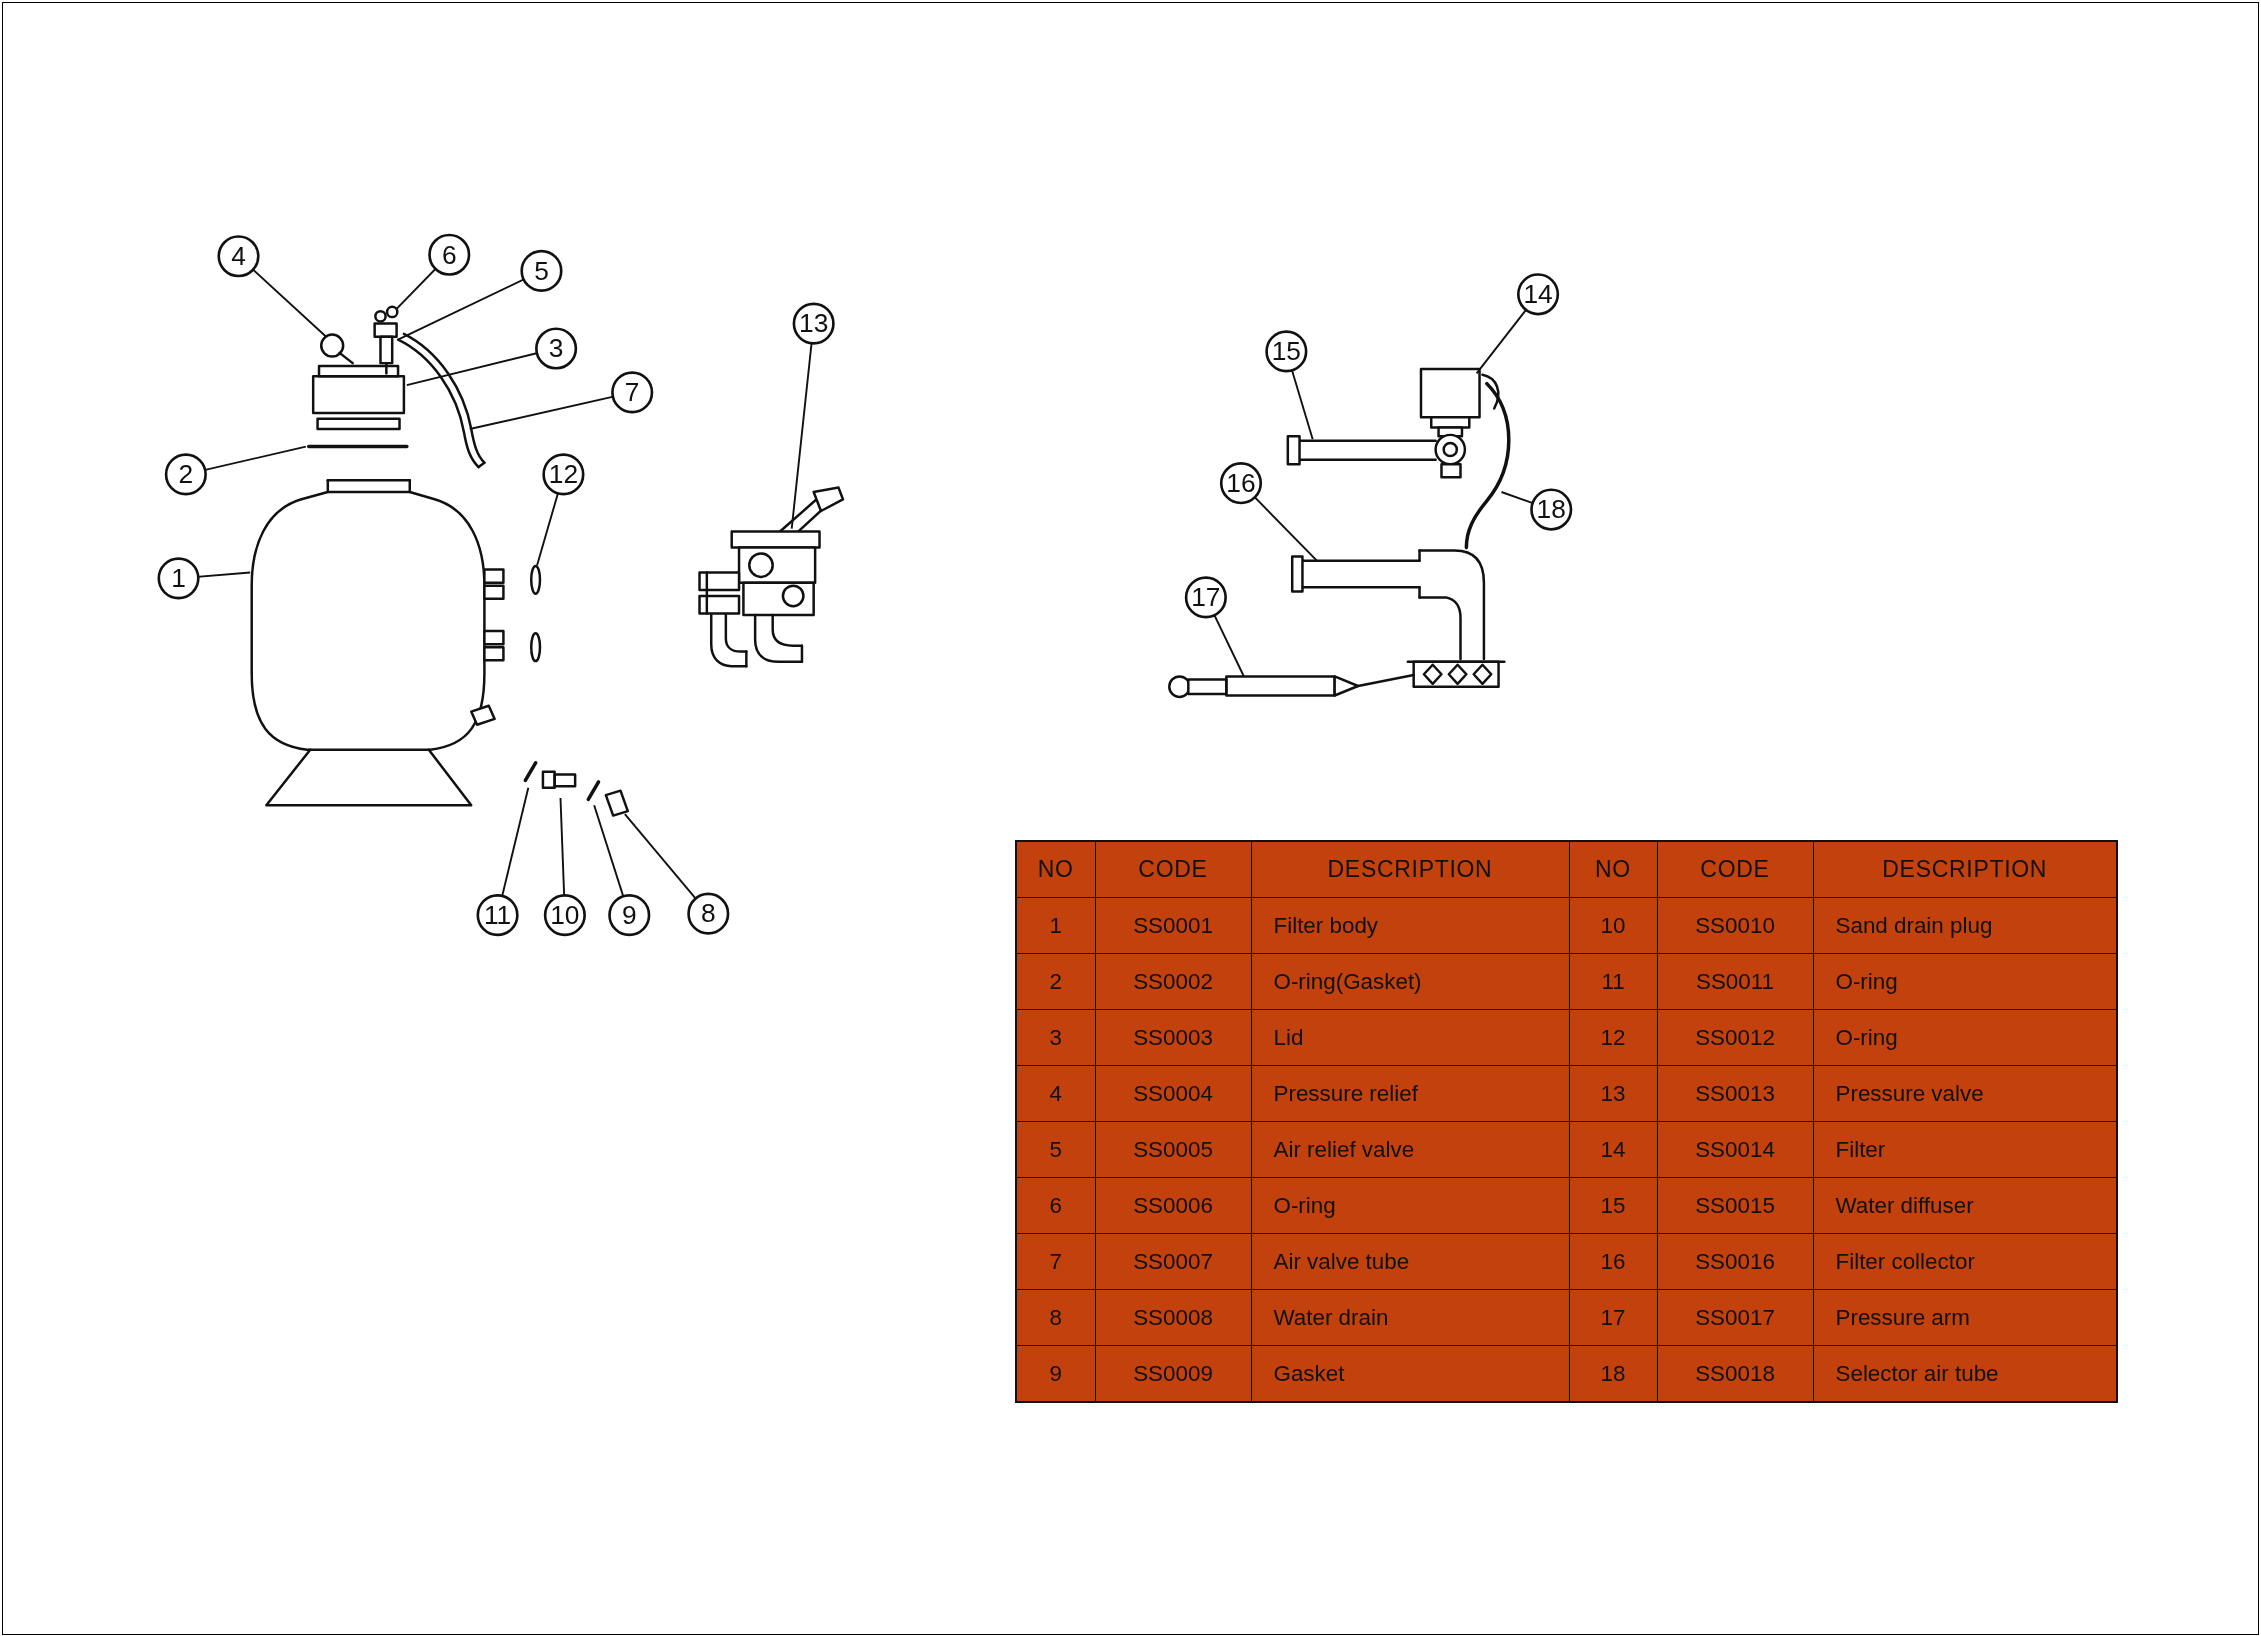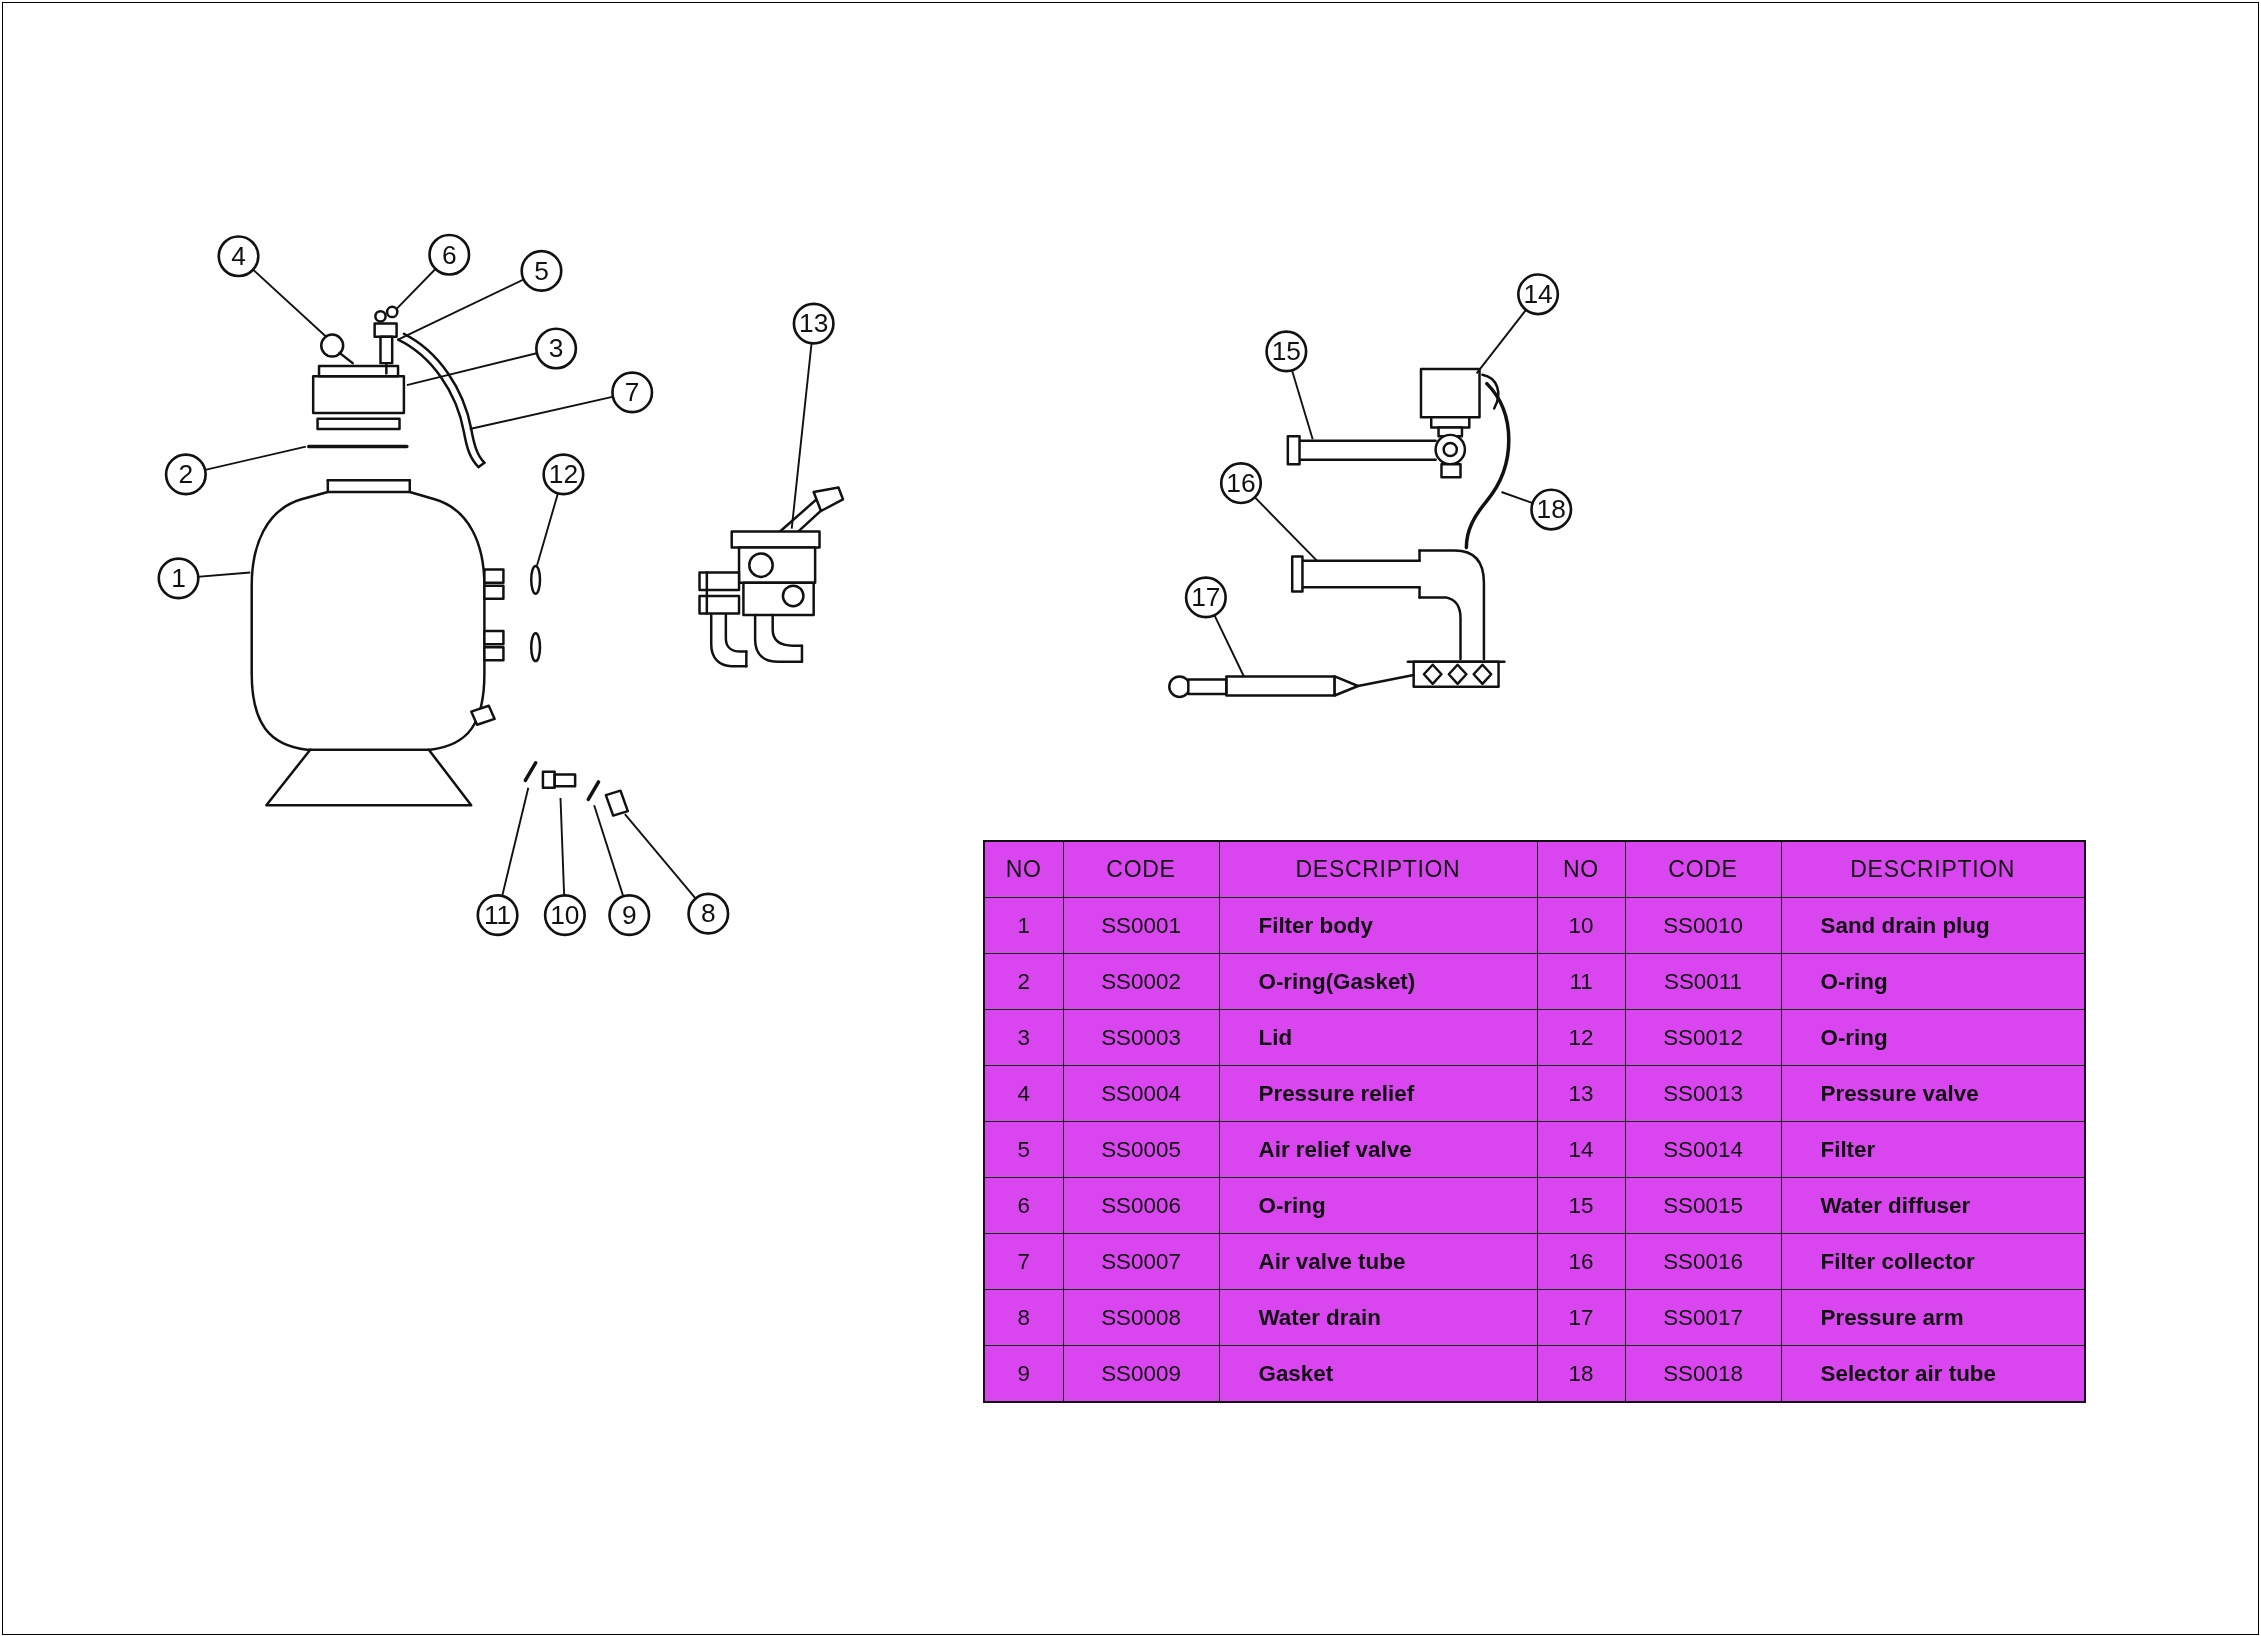--- a/index.html
+++ b/index.html
@@ -13,31 +13,31 @@
   
   .ln{stroke:#111;stroke-width:1.7;fill:none;stroke-linejoin:round;stroke-linecap:round;}
   .lnw{stroke:#111;stroke-width:1.7;fill:#fff;stroke-linejoin:round;}
   .ld{stroke:#111;stroke-width:1.3;fill:none;}
   .thin{stroke:#111;stroke-width:2.4;fill:none;stroke-linecap:round;}
   .callout circle{fill:#fff;stroke:#111;stroke-width:1.8;}
   .callout text{font-family:"Liberation Sans",sans-serif;font-size:18px;text-anchor:middle;fill:#111;}
 
   
   .parts-table{
-    position:absolute;left:983px;top:840px;width:1101px;
-    border-collapse:collapse;table-layout:fixed;background:#d946ef;
+    position:absolute;left:1015px;top:840px;width:1101px;
+    border-collapse:collapse;table-layout:fixed;background:#c2410c;
     border:2.6px solid #111;
   }
   .parts-table th,.parts-table td{
     border:1.7px solid #111;height:55px;font-size:22.4px;color:#111;
     padding:0;vertical-align:middle;overflow:hidden;white-space:nowrap;
   }
   .parts-table th{font-weight:400;font-size:23px;text-align:center;letter-spacing:0.7px;}
   td.no,td.code{text-align:center;}
-  td.desc{text-align:left;padding-left:39px;font-weight:bold;}
+  td.desc{text-align:left;padding-left:22px;}
 </style>
 </head>
 <body>
 
 <div class="frame"></div>
 
 <svg id="diagram" viewBox="0 0 1545 1118" preserveAspectRatio="none" xmlns="http://www.w3.org/2000/svg">
   <defs>
     <pattern id="thread" width="4.5" height="14" patternUnits="userSpaceOnUse">
       <path d="M1.8,0 V14" stroke="#111" stroke-width="1"></path>

